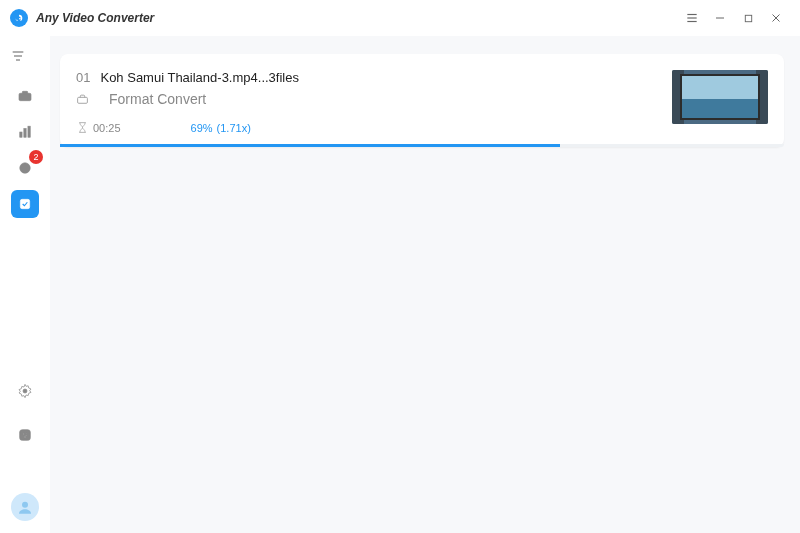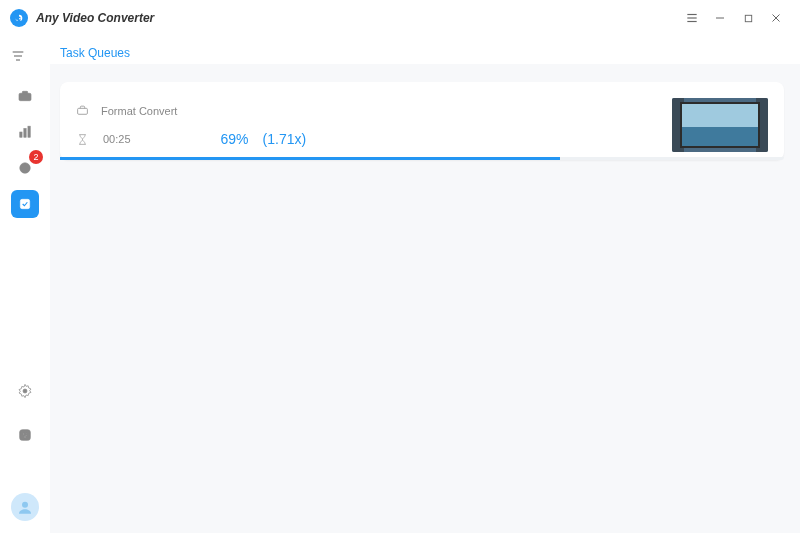--- a/index.html
+++ b/index.html
@@ -91,44 +91,44 @@
     box-shadow:0 1px 2px rgba(0,0,0,.05);
     padding:16px 16px 0 16px;
     position:relative;
   }
   .card .rowhead {
     display:flex; align-items:flex-start; gap:10px;
   }
   .idx { color:#888; font-size:13px; }
   .filetitle { color:#222; font-size:13px; }
   .metas { margin-top:6px; display:flex; flex-direction:column; gap:6px; }
-  .meta { display:flex; align-items:center; gap:12px; color:#888; font-size:11px; }
+  .meta { display:flex; align-items:center; gap:20px; color:#888; font-size:14px; }
   .meta svg { stroke:#999; fill:none; }
   .thumb {
     position:absolute; right:16px; top:16px;
     width:96px; height:54px; border-radius:2px; overflow:hidden;
     background:#4b6a83;
   }
   .thumb-win {
     position:absolute; left:8px; right:8px; top:4px; bottom:4px;
     background:linear-gradient(#9fcadf 0 55%, #3f7a9d 55% 100%);
     border:2px solid #2c2c2c;
   }
   .thumb-curtain-l, .thumb-curtain-r {
     position:absolute; top:0; bottom:0; width:12px;
     background:#3a4a57;
   }
   .thumb-curtain-l{left:0;}
   .thumb-curtain-r{right:0;}
   .statusrow {
-    display:flex; align-items:center; gap:14px;
+    display:flex; align-items:center; gap:4px;
     padding:14px 0 10px 0; color:#888;
   }
   .statusrow .time { color:#888; font-size:11px; }
-  .statusrow .pct, .statusrow .speed { color:#2396f3; font-size:14px; }
+  .statusrow .pct, .statusrow .speed { color:#2396f3; font-size:11px; }
   .statusrow .gap { width:62px; display:inline-block; }
   .progress {
     height:3px; background:#eef1f4;
     margin:0 -16px; border-radius:0 0 8px 8px;
     position:relative;
   }
   .progress .bar {
     position:absolute; left:0; top:0; bottom:0;
     background:#2396f3;
   }
@@ -223,26 +223,27 @@
       <div class="avatar">
         <svg width="18" height="18" viewBox="0 0 24 24" fill="#8ec8f0">
             <circle cx="12" cy="9" r="4"></circle>
             <path d="M4 21c0-4 4-6 8-6s8 2 8 6z"></path>
           </svg>
       </div>
     </div>
   </div>
 
   <div class="content-wrap">
-    <div class="tabbar">
-      <span class="tab">Task Queues</span>
-    </div>
 
     <div class="maincol">
       <div class="card">
+        <div class="rowhead">
+          <span class="idx">01</span>
+          <span class="filetitle">Koh Samui Thailand-3.mp4...3files</span>
+        </div>
         <div class="metas">
           <div class="meta">
             <svg width="13" height="13" viewBox="0 0 24 24" stroke="#aaa" stroke-width="1.6">
                 <rect x="3" y="8" width="18" height="11" rx="2"></rect>
                 <path d="M8 8V6a2 2 0 0 1 2-2h4a2 2 0 0 1 2 2v2"></path>
               </svg>
             <span>Format Convert</span>
           </div>
         </div>
 

